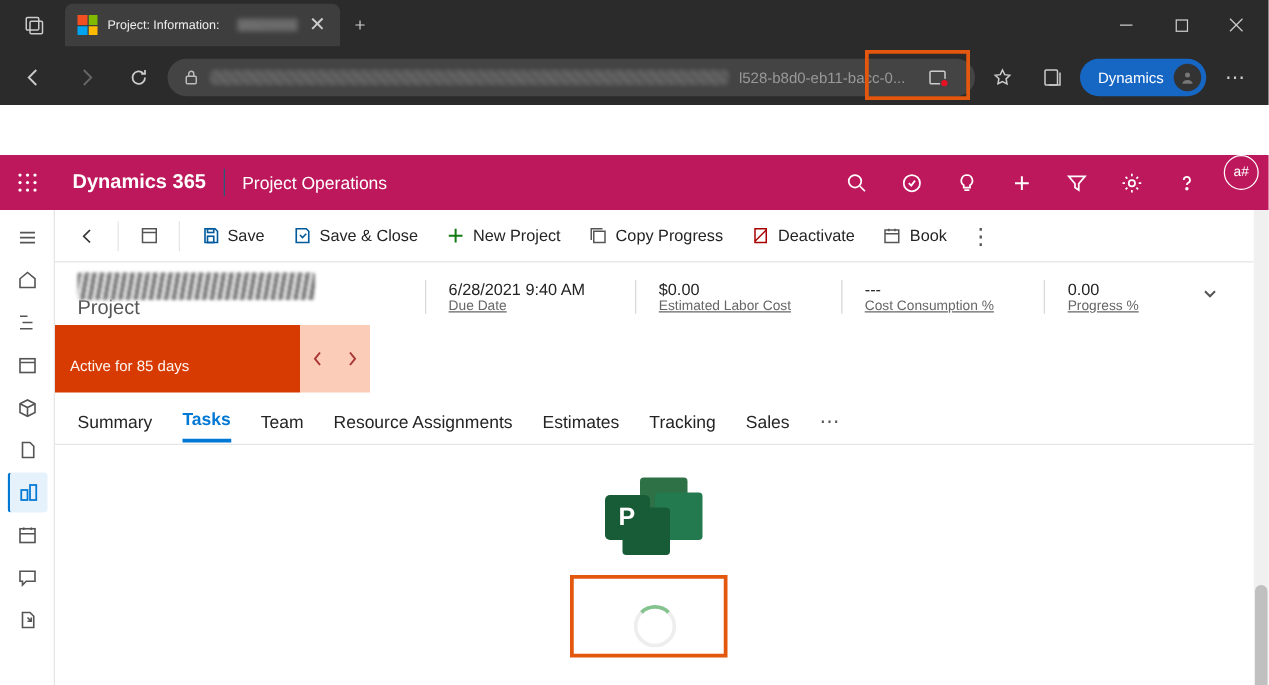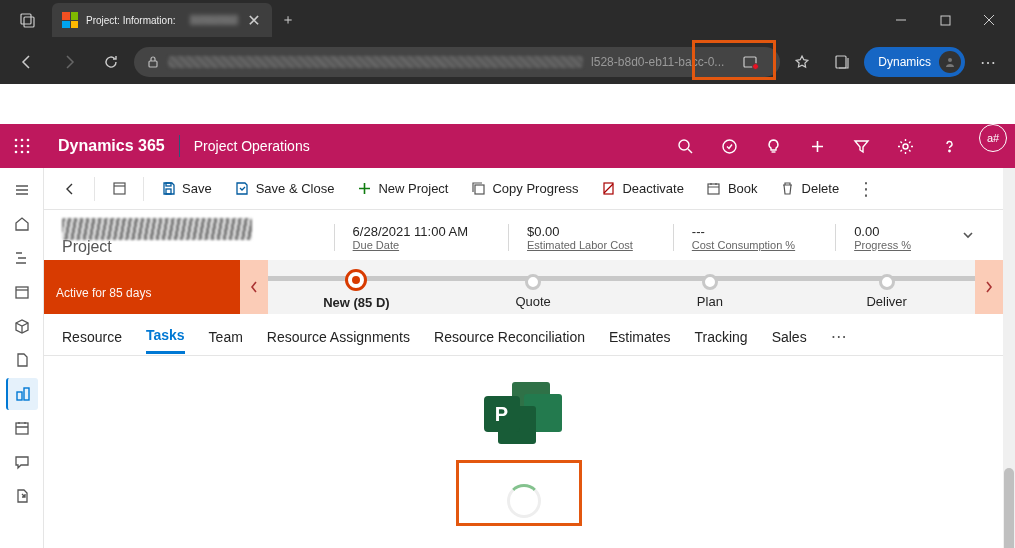--- a/index.html
+++ b/index.html
@@ -392,38 +392,30 @@
         </div>
       <div class="cmd">
           <span class="cmd-ico gray">
             <svg width="15" height="15" fill="none" stroke="currentColor" stroke-width="1.2">
               <rect x="2" y="3" width="11" height="10"></rect>
               <path d="M2 6h11M5 2v2M10 2v2"></path>
             </svg>
           </span>
           <span>Book</span>
         </div>
-      <div class="cmd">
-          <span class="cmd-ico gray">
-            <svg width="15" height="15" fill="none" stroke="currentColor" stroke-width="1.2">
-              <path d="M3 4h9M5 4V2h5v2M4 4l1 9h5l1-9"></path>
-            </svg>
-          </span>
-          <span>Delete</span>
-        </div>
       <div class="cmd-more">⋮</div>
     </div>
 
     <div class="header-row">
       <div class="hdr-title-area">
         <div class="redacted"></div>
         <div class="subtitle">Project</div>
       </div>
       <div class="stat">
-        <div class="stat-val">6/28/2021 11:00 AM</div>
+        <div class="stat-val">6/28/2021 9:40 AM</div>
         <div class="stat-lbl">Due Date</div>
       </div>
       <div class="stat">
         <div class="stat-val">$0.00</div>
         <div class="stat-lbl">Estimated Labor Cost</div>
       </div>
       <div class="stat">
         <div class="stat-val">---</div>
         <div class="stat-lbl">Cost Consumption %</div>
       </div>
@@ -438,52 +430,32 @@
 
     <div class="stages-wrap">
       <div class="stages-label">
         <span class="s">Active for 85 days</span>
       </div>
       <div class="stage-prev">
           <svg width="10" height="14" fill="none" stroke="currentColor" stroke-width="1.6">
             <path d="M7 2L3 7l4 5"></path>
           </svg>
         </div>
-      <div class="stages-track">
-        <div class="stages-line"></div>
-        <div class="stage-node">
-          <div class="stage-dot active"></div>
-          <div class="stage-name active"><span>New</span><span> (85 D)</span></div>
-        </div>
-        <div class="stage-node">
-          <div class="stage-dot"></div>
-          <div class="stage-name">Quote</div>
-        </div>
-        <div class="stage-node">
-          <div class="stage-dot"></div>
-          <div class="stage-name">Plan</div>
-        </div>
-        <div class="stage-node">
-          <div class="stage-dot"></div>
-          <div class="stage-name">Deliver</div>
-        </div>
-      </div>
       <div class="stage-next">
           <svg width="10" height="14" fill="none" stroke="currentColor" stroke-width="1.6">
             <path d="M3 2l4 5-4 5"></path>
           </svg>
         </div>
     </div>
 
     <div class="tabsrow">
-      <div class="tab-item">Resource</div>
+      <div class="tab-item">Summary</div>
       <div class="tab-item active">Tasks</div>
       <div class="tab-item">Team</div>
       <div class="tab-item">Resource Assignments</div>
-      <div class="tab-item">Resource Reconciliation</div>
       <div class="tab-item">Estimates</div>
       <div class="tab-item">Tracking</div>
       <div class="tab-item">Sales</div>
       <div class="tabs-more">⋯</div>
     </div>
 
     <div class="tasks-body">
       <div class="proj-logo">
         <div class="sq s1"></div>
           <div class="sq s2"></div>

